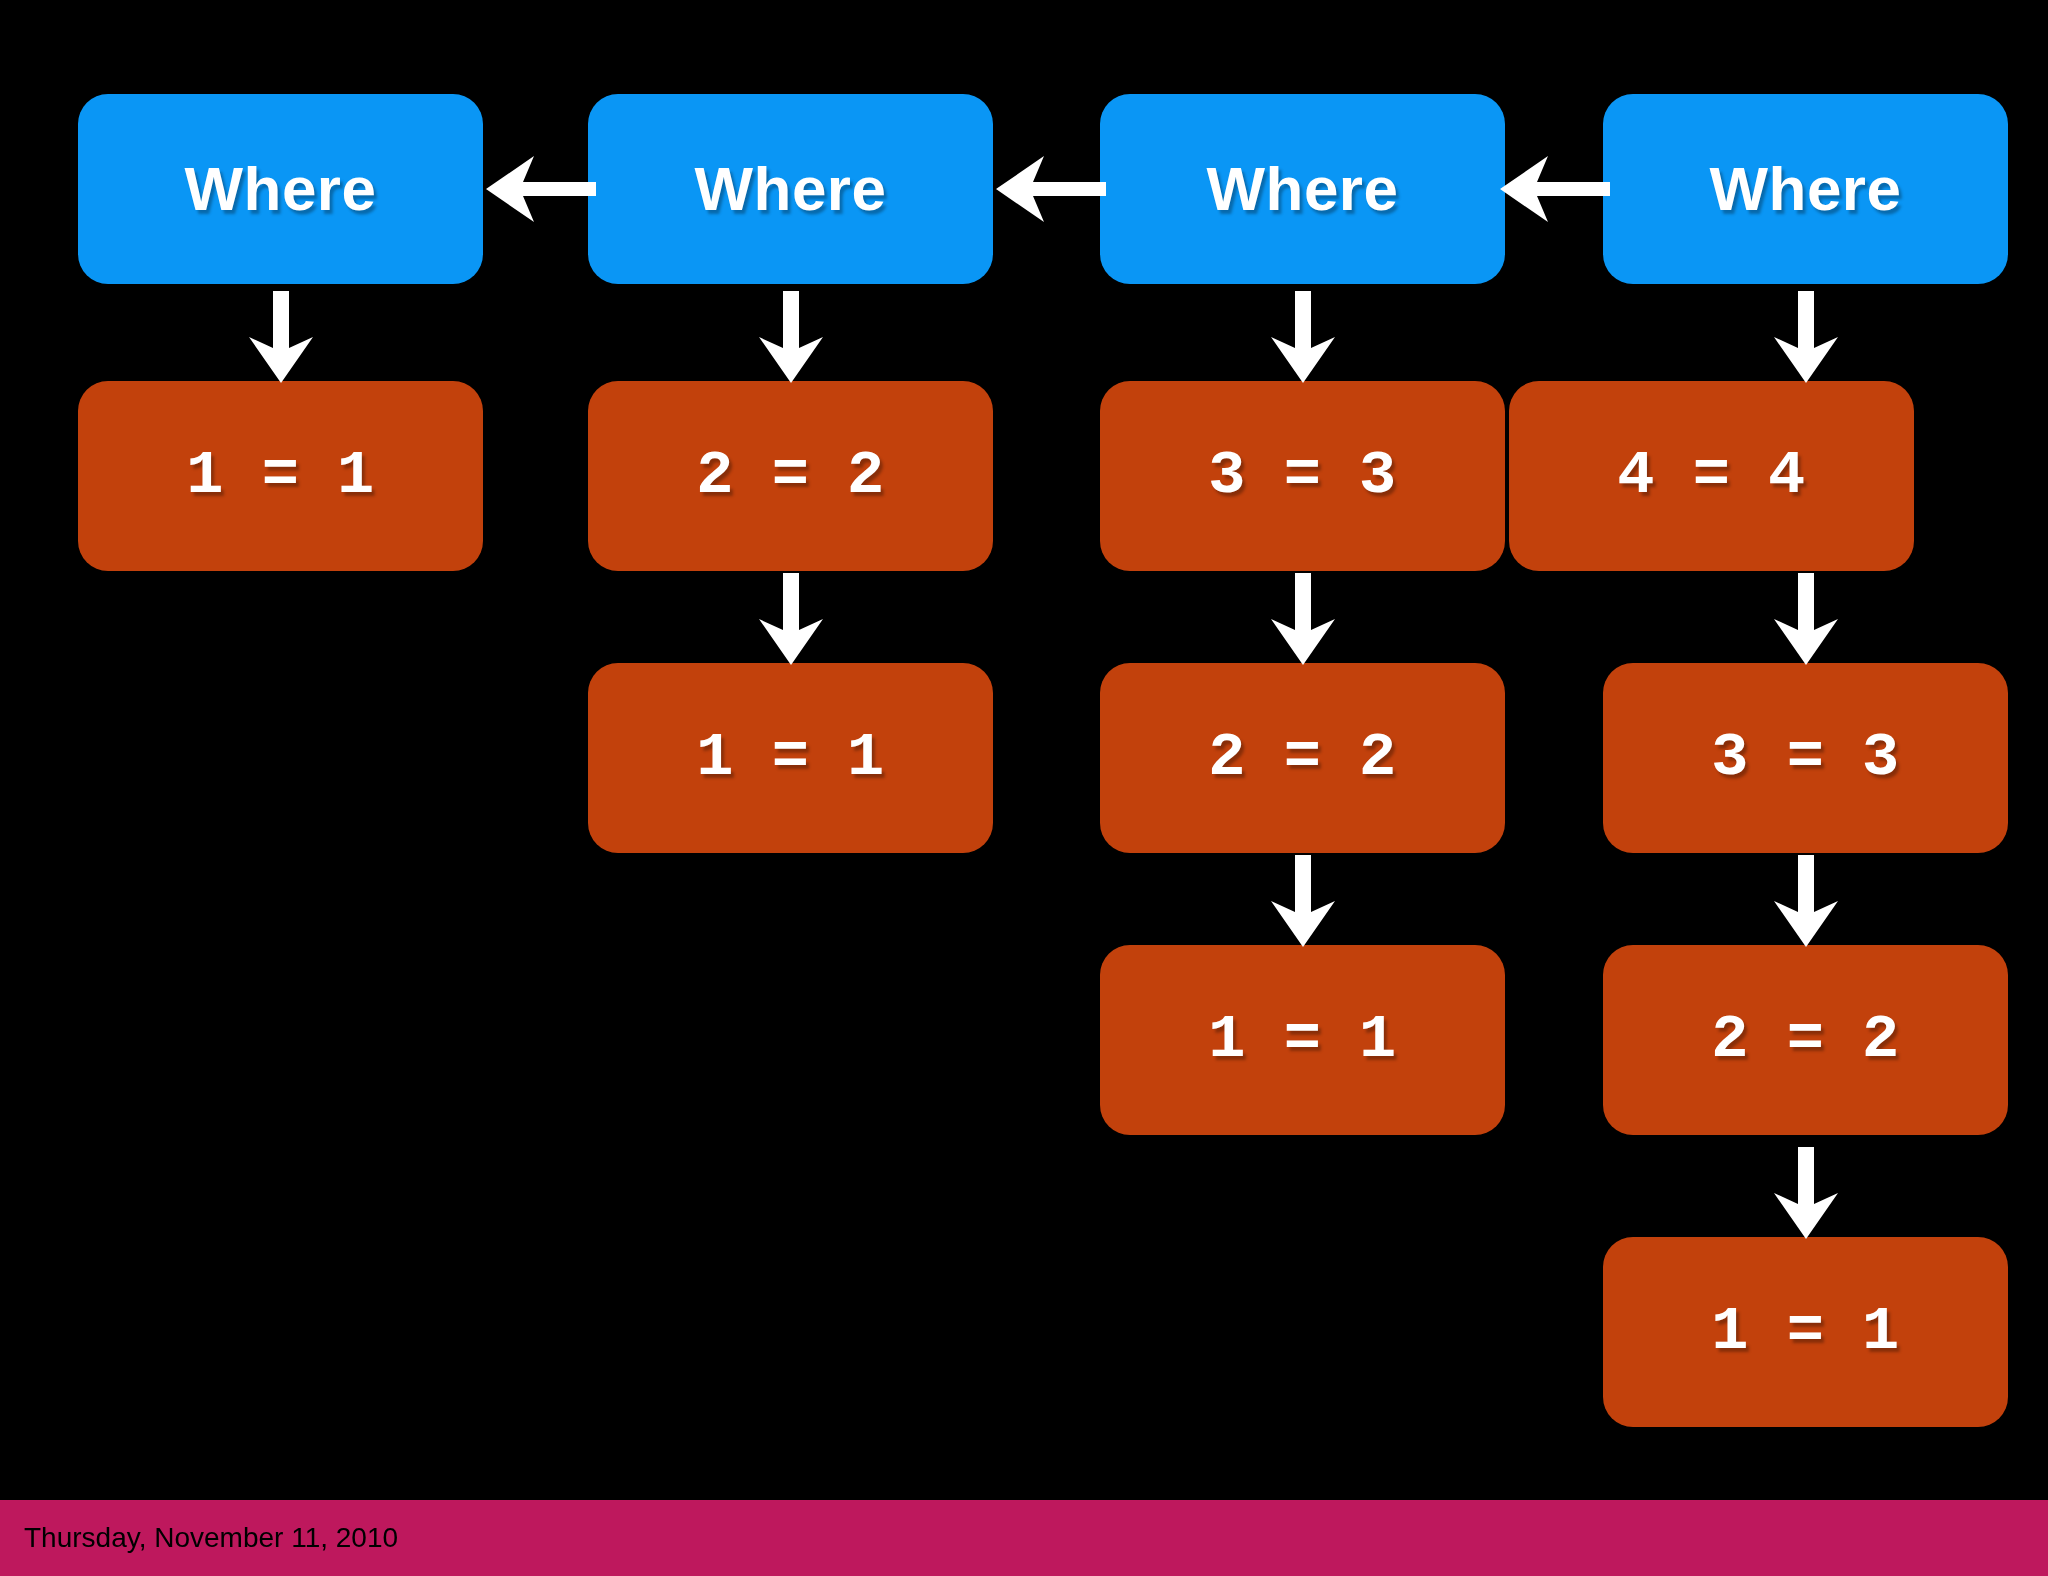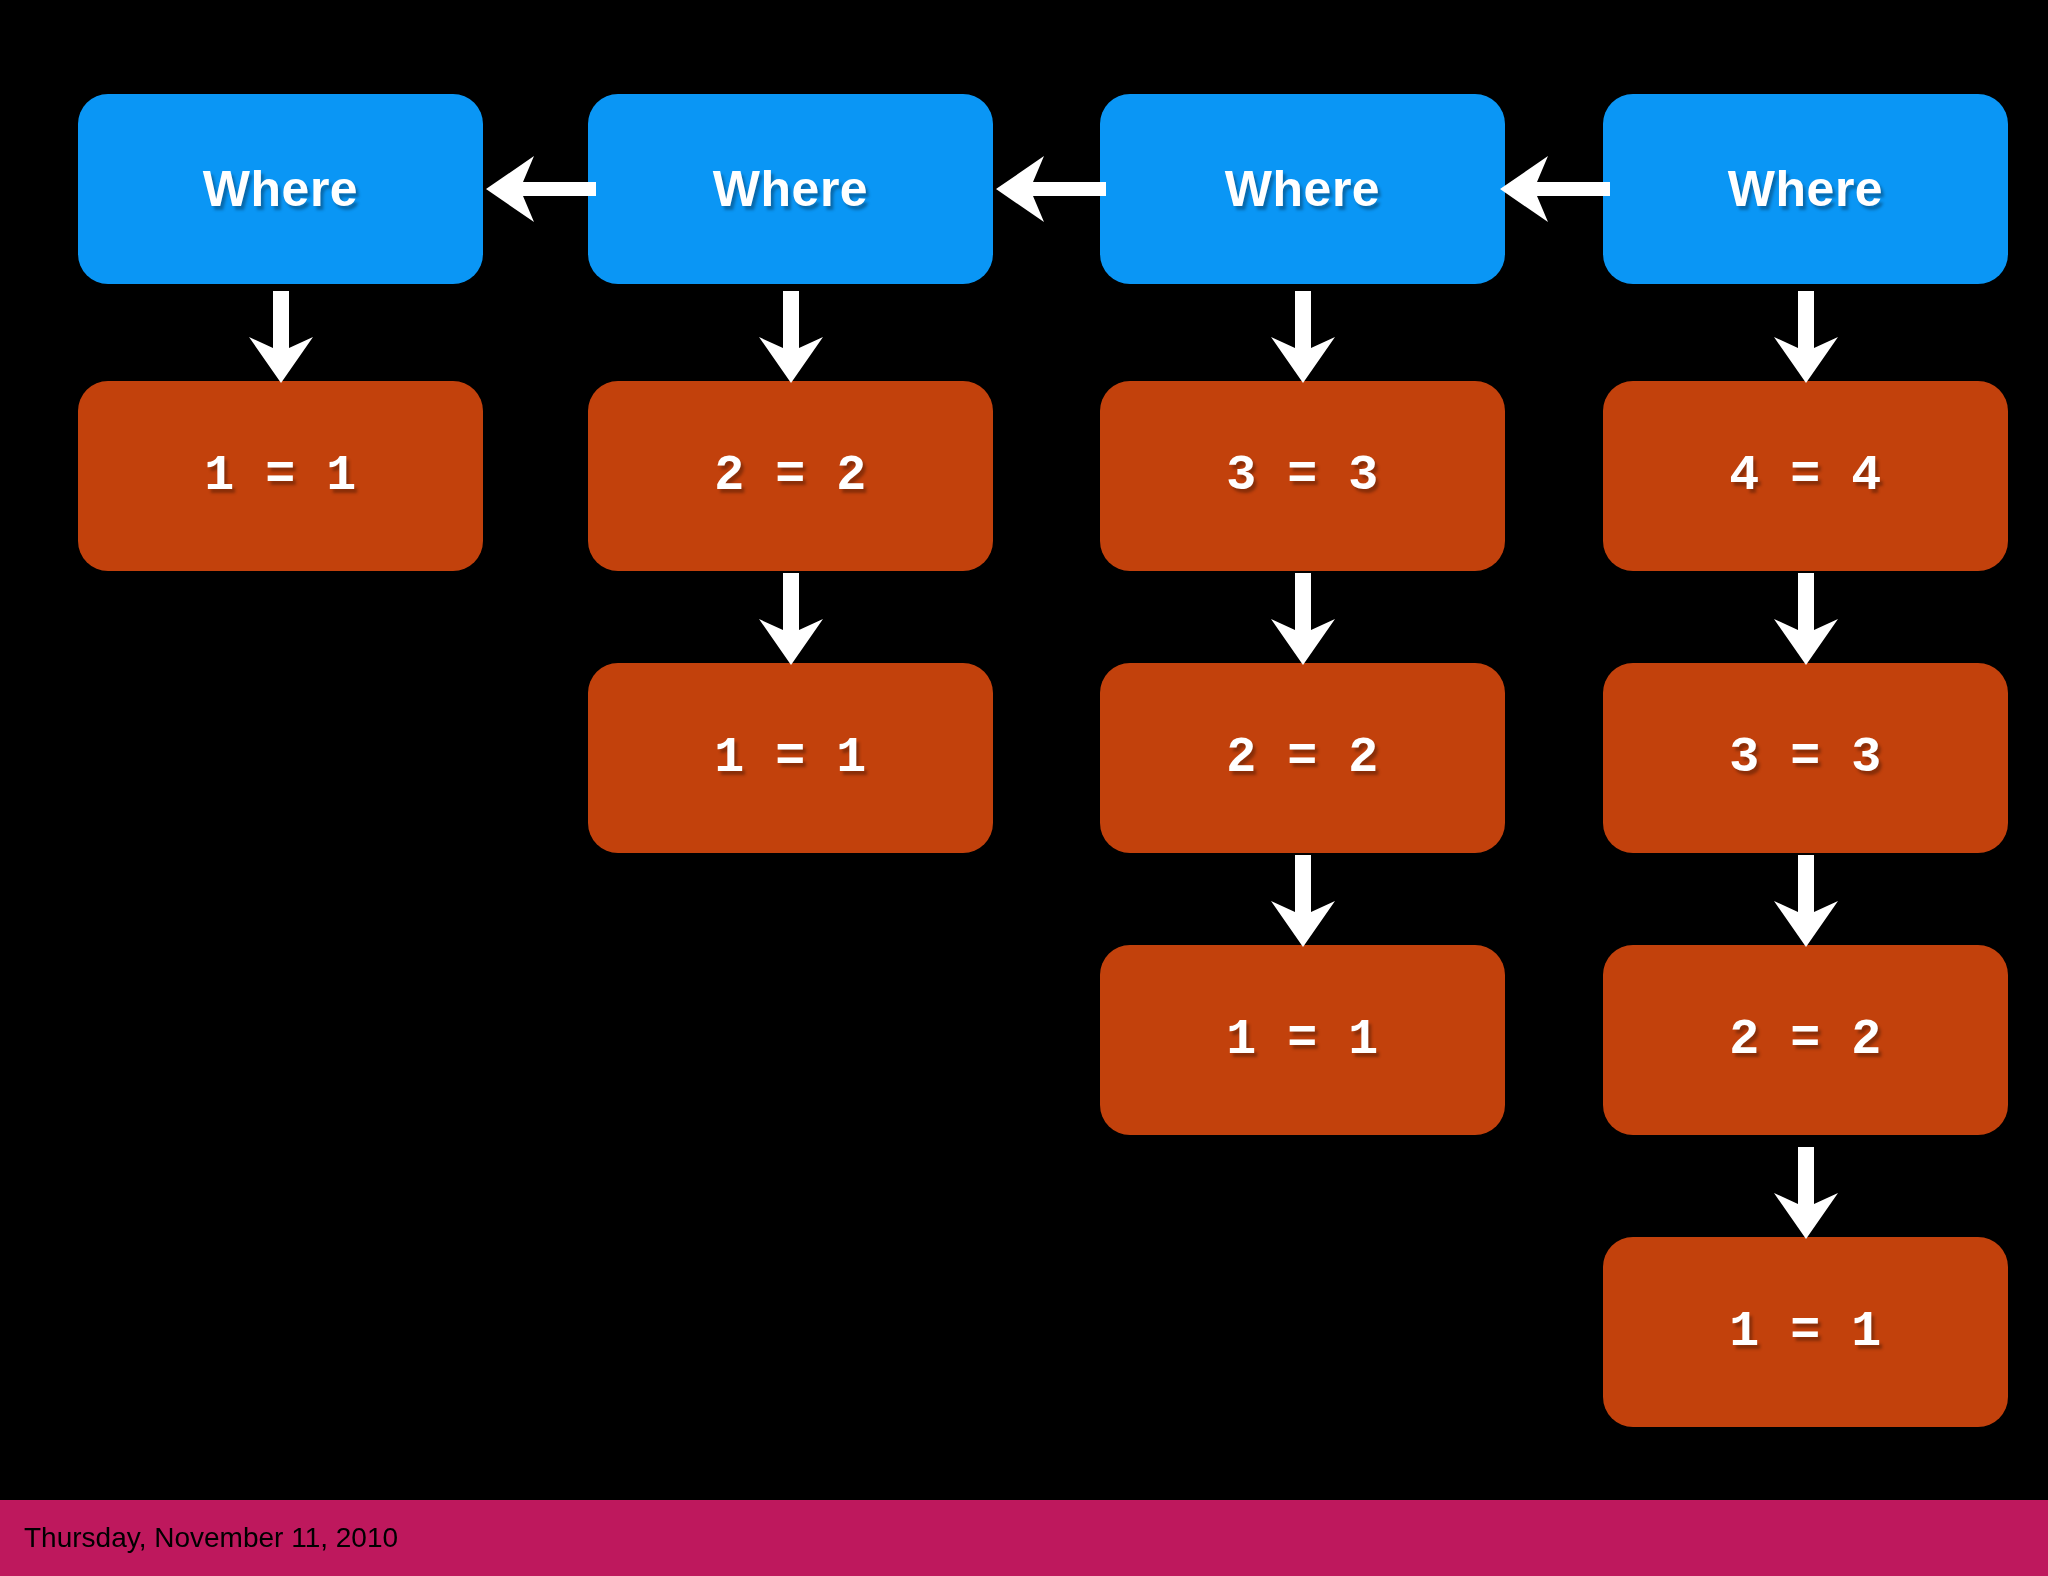--- a/index.html
+++ b/index.html
@@ -35,21 +35,21 @@
     width: 405px;
     height: 190px;
     border-radius: 30px;
     display: flex;
     align-items: center;
     justify-content: center;
     box-sizing: border-box;
   }
 
   .node-label {
-    font-size: 50px;
+    font-size: 62px;
     font-weight: bold;
     color: #ffffff;
     letter-spacing: 0.5px;
     text-shadow: 3px 4px 3px rgba(0,0,0,0.30);
     white-space: nowrap;
     line-height: 1;
   }
 
   .node.blue {
     background: #0a96f5;
@@ -137,21 +137,21 @@
     </div>
 
     <div class="node pink" style="left:1100px; top:945px;">
       <span class="node-label">1 = 1</span>
     </div>
 
     <div class="node blue" style="left:1603px; top:94px;">
       <span class="node-label">Where</span>
     </div>
 
-    <div class="node pink" style="left:1603px; top:381px;text-align:center;">
+    <div class="node pink" style="left:1509px; top:381px;text-align:center;">
       <span class="node-label">4 = 4</span>
     </div>
 
     <div class="node pink" style="left:1603px; top:663px;">
       <span class="node-label">3 = 3</span>
     </div>
 
     <div class="node pink" style="left:1603px; top:945px;">
       <span class="node-label">2 = 2</span>
     </div>

